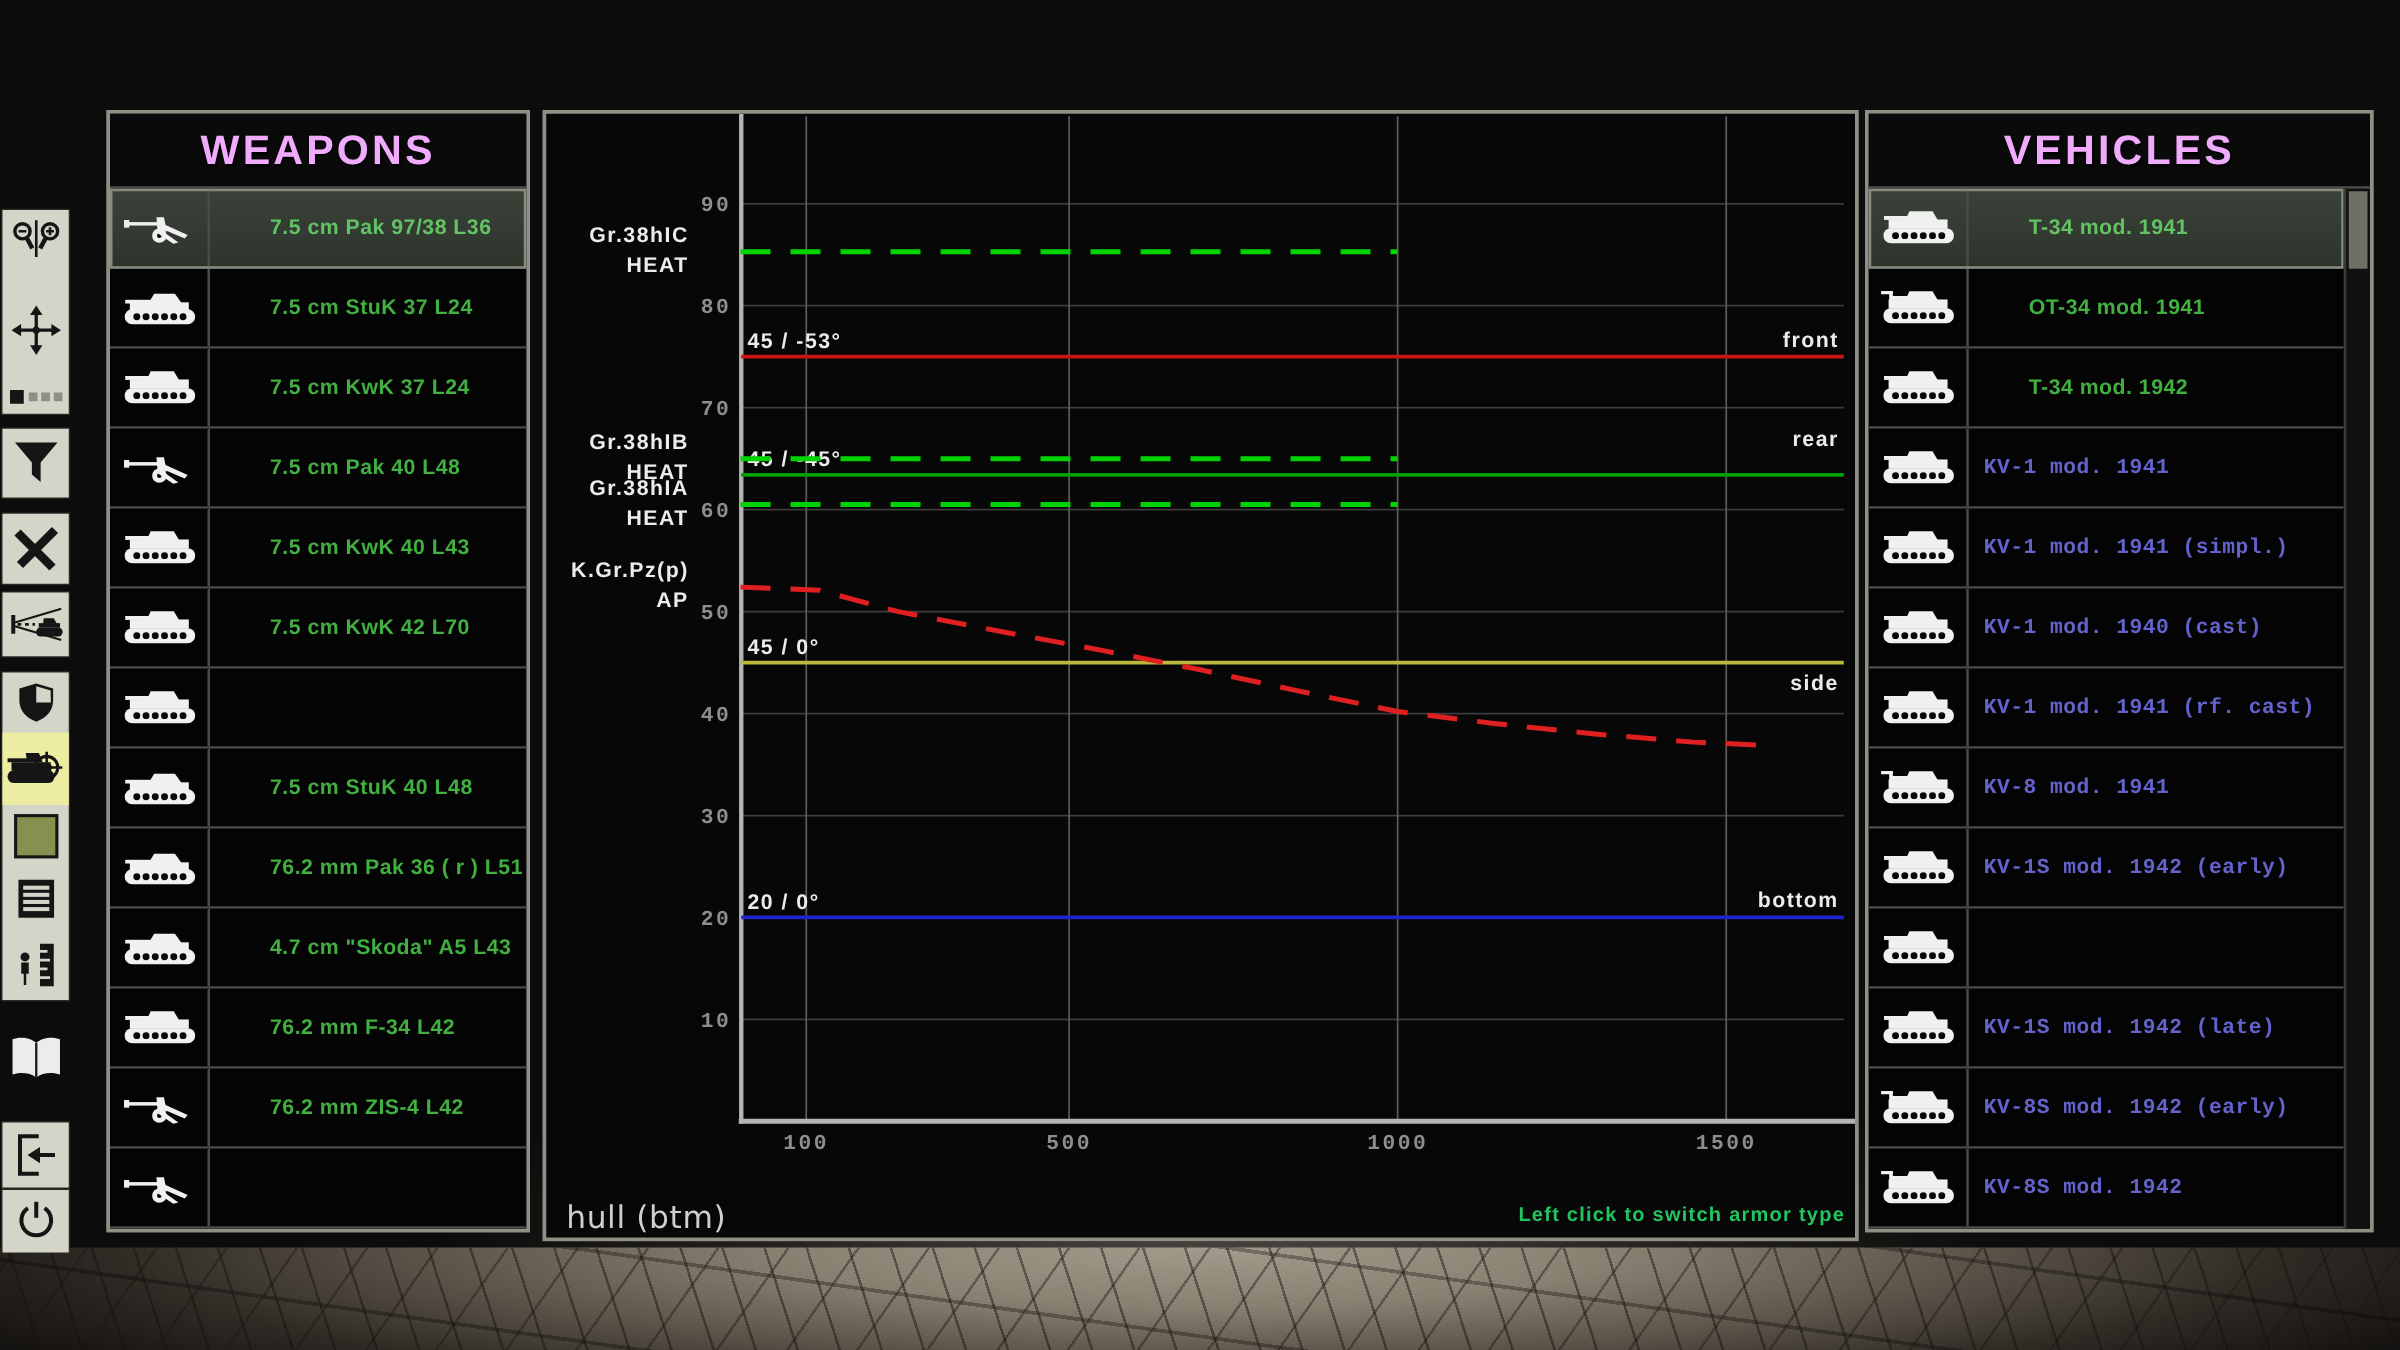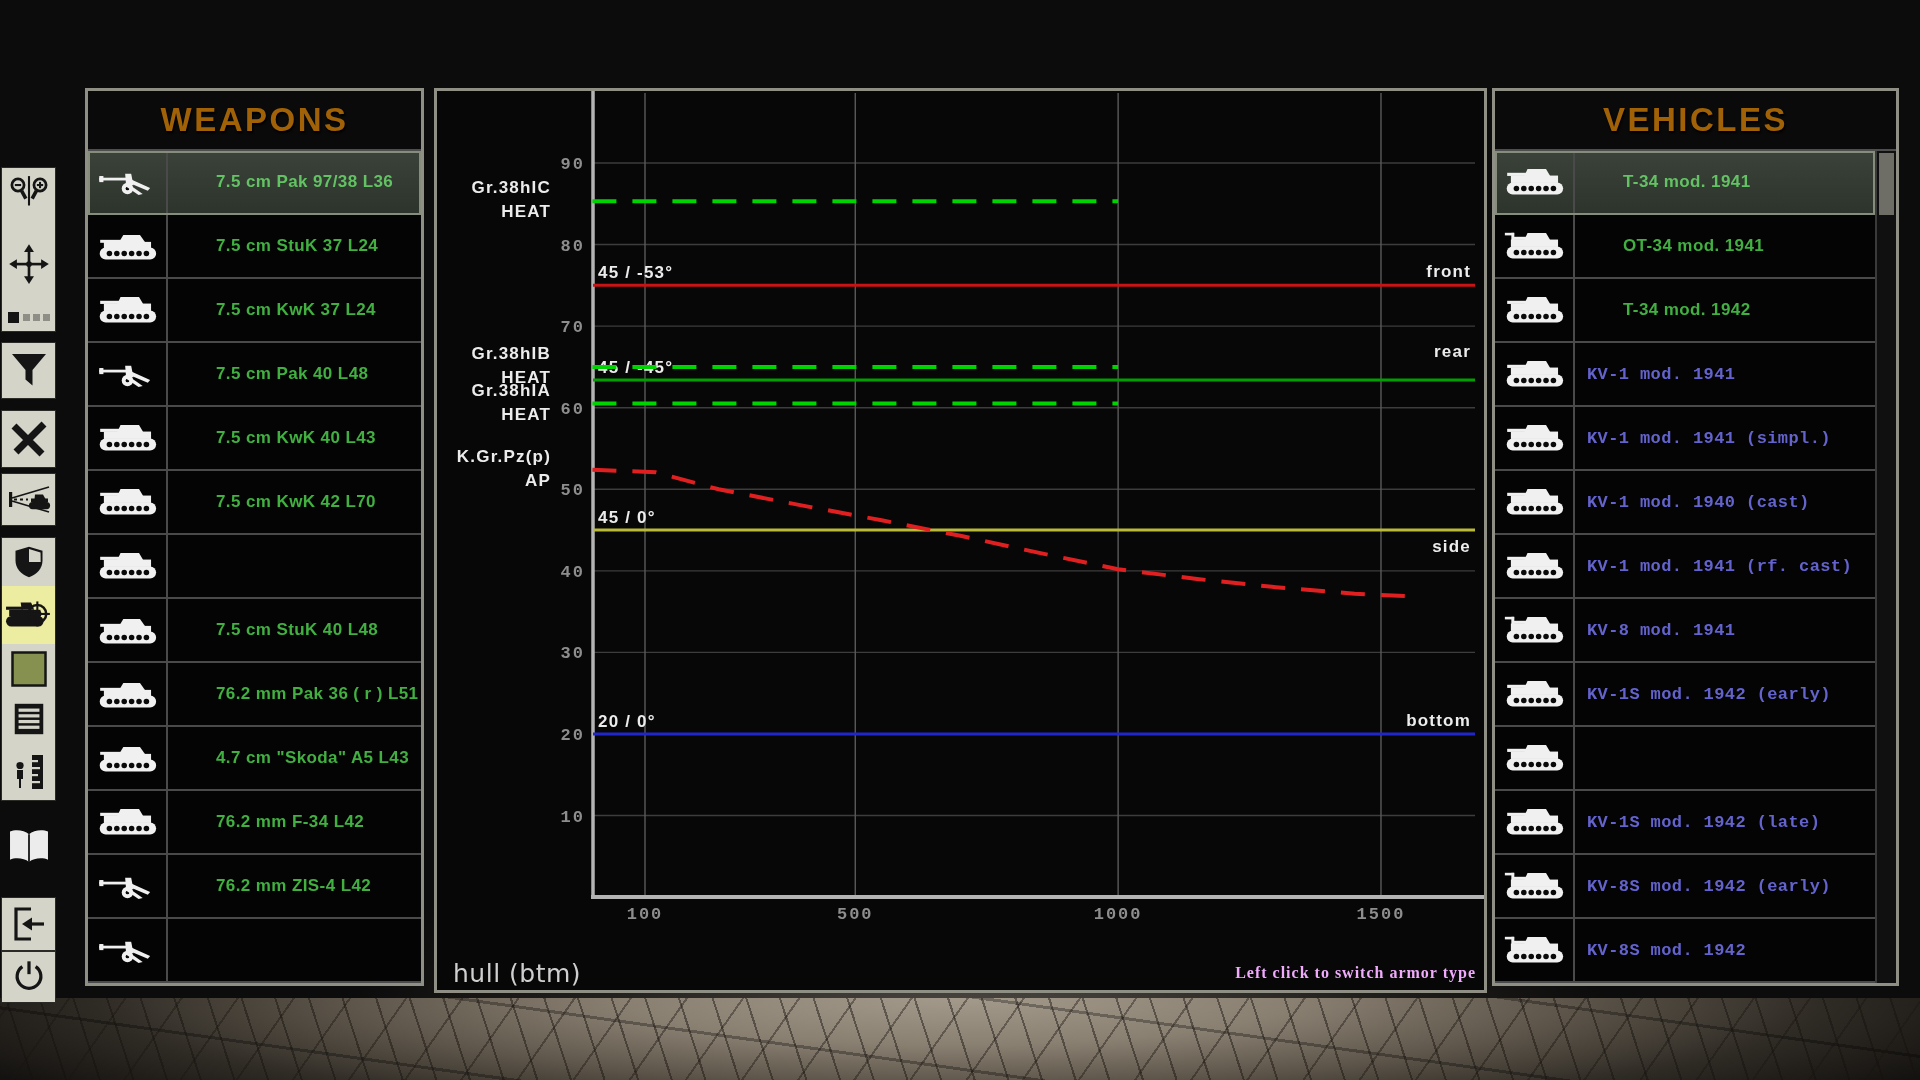--- a/index.html
+++ b/index.html
@@ -33,42 +33,42 @@
   #tb-exit{top:898px;height:52px;}
   #tb-power{top:952px;height:50px;}
 
   
   .panel{position:absolute;background:#070707;border:3px solid #8f8f85;z-index:5;box-sizing:border-box;}
   #weapons-panel{left:85px;top:88px;width:339px;height:898px;}
   #vehicles-panel{left:1492px;top:88px;width:407px;height:898px;}
   #chart-panel{left:434px;top:88px;width:1053px;height:905px;}
 
   .panel-header{height:58px;border-bottom:2px solid #4e4e4e;display:flex;align-items:center;justify-content:center;
-    font-size:33px;font-weight:bold;letter-spacing:2.5px;color:#a16207;text-shadow:1px 2px 2px #000;background:#0a0a0a;}
+    font-size:33px;font-weight:bold;letter-spacing:2.5px;color:#f0abfc;text-shadow:1px 2px 2px #000;background:#0a0a0a;}
   .list-body{display:flex;height:832px;}
   .rows{flex:1;}
   .row{height:64px;display:flex;border-bottom:2px solid #4a4a4a;box-sizing:border-box;background:#040404;}
   .row.selected{background:linear-gradient(#3a423a,#2c342c);outline:2px solid #878d7d;outline-offset:-2px;}
   .icon-cell{width:78px;border-right:2px solid #4a4a4a;display:flex;align-items:center;justify-content:center;flex:none;}
   .icon-cell svg{width:60px;height:37px;fill:#f0f0f0;}
   .label-cell{flex:1;display:flex;align-items:center;padding-left:12px;font-weight:bold;font-size:17px;letter-spacing:0.4px;}
   .label-cell.green{color:#41b041;padding-left:48px;}
   .label-cell.blue{color:#6463cd;font-family:Liberation Mono, monospace;}
   .row.selected .label-cell.green{color:#63c263;}
   .scrollbar{width:19px;border-left:2px solid #3a3a3a;background:#101010;position:relative;flex:none;}
   .scroll-thumb{position:absolute;top:2px;left:2px;right:2px;height:62px;background:#6e6e66;}
 
   
   #chart-wrap{position:absolute;left:0;top:0;width:1047px;height:899px;}
   #chart-svg{width:1047px;height:899px;display:block;}
   #chart-svg text.tick{fill:#8d8d8d;font-family:"Liberation Mono",monospace;font-weight:bold;font-size:17px;letter-spacing:2px;}
   #chart-svg text.wlab{fill:#ececec;font-family:"Liberation Sans",sans-serif;font-weight:bold;font-size:17px;letter-spacing:1.2px;}
   #hull-label{position:absolute;left:16px;bottom:2px;font-size:25px;color:#cfcfcf;letter-spacing:0.5px;
     font-family:"DejaVu Sans",sans-serif;}
-  #chart-hint{position:absolute;right:8px;bottom:8px;font-size:16px;font-weight:bold;color:#f0abfc;letter-spacing:1px;font-family:Liberation Serif, serif;}
+  #chart-hint{position:absolute;right:8px;bottom:8px;font-size:16px;font-weight:bold;color:#22c55e;letter-spacing:1px;}
 </style>
 </head>
 <body>
 
 <div id="stage">
   <div id="vignette"></div>
   <div id="ground"></div>
 
   <div id="toolbar">
     <div class="tb tb-col" id="tb-group-a">

